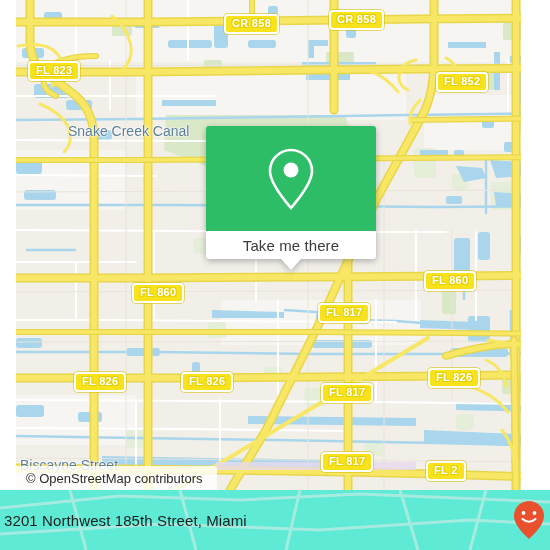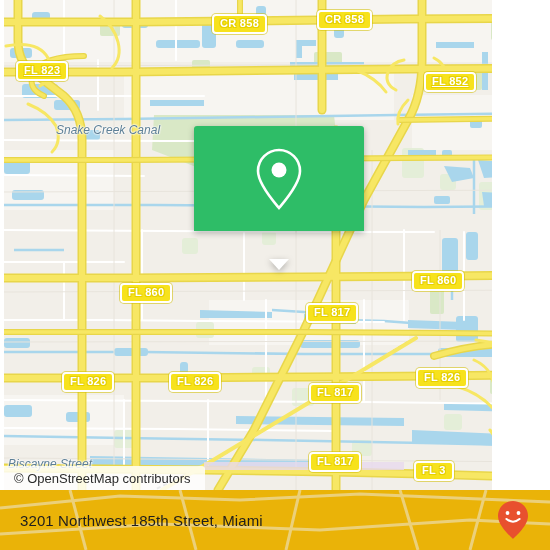--- a/index.html
+++ b/index.html
@@ -17,25 +17,26 @@
   #app {
     position: relative;
     width: 550px;
     height: 550px;
     overflow: hidden;
   }
 
   
   #map {
     position: absolute;
-    left: 4px; top: 0;
+    left: 16px; top: 0;
     width: 488px;
     height: 490px;
     background: #f2efe9;
     overflow: hidden;
+    padding-left: 17px;
   }
   #map-svg { position:absolute; left:0; top:0; display:block; }
 
   
   .shield {
     position: absolute;
     background: #f7e21c;
     border: 2px solid #ffffff;
     border-radius: 4px;
     color: #ffffff;
@@ -49,22 +50,21 @@
       -1px -1px 0 #e6d000, 1px -1px 0 #e6d000,
       -1px  1px 0 #e6d000, 1px  1px 0 #e6d000;
     box-shadow: 0 0 0 1px rgba(210,190,0,.55);
     box-sizing: border-box;
   }
 
   
   .water-label {
     position: absolute;
     color: #5d7f96;
-    font-size: 12px;
-    font-style: italic;
+    font-size: 14px;
     white-space: nowrap;
     text-shadow: 0 0 2px #fff, 0 0 2px #fff, 0 0 2px #fff;
   }
 
   
   #popup {
     position: absolute;
     left: 190px;
     top: 126px;
     width: 170px;
@@ -117,25 +117,25 @@
     font-size: 13px;
     color: #2b2b2b;
     white-space: nowrap;
   }
 
   
   #footer {
     position: absolute;
     left: 0; top: 490px;
     width: 550px; height: 60px;
-    background: #eab308;
+    background: #5eead4;
     display: flex;
     align-items: center;
     justify-content: space-between;
-    padding: 0 20px;
+    padding: 0 4px;
     box-sizing: border-box;
     overflow: hidden;
   }
   #footer-watermark {
     position: absolute;
     left: 0; top: 0; width: 550px; height: 60px;
     opacity: .5;
     pointer-events: none;
   }
   #footer-address {
@@ -419,48 +419,51 @@
       </g>
       <path class="rd" stroke-width="4" d="M412 338 L306 402 L206 462 L158 490"></path>
 
       <rect x="200" y="462" width="200" height="8" fill="#e7d9ee" opacity=".8"></rect>
     </svg>
 
     <div id="shield-layer">
         <div class="shield" style="left: 208px; top: 14px;">CR 858</div>
         <div class="shield" style="left: 313px; top: 10px;">CR 858</div>
         <div class="shield" style="left: 12px; top: 61px; text-decoration: underline;">FL 823</div>
-        <div class="shield" style="left: 420px; top: 72px; text-decoration: underline;">FL 852</div>
+        <div class="shield" style="left: 420px; top: 72px;">FL 852</div>
         <div class="shield" style="left: 532px; top: 33px;">US</div>
         <div class="shield" style="left: 532px; top: 119px;">US</div>
         <div class="shield" style="left: 532px; top: 190px;">US</div>
         <div class="shield" style="left: 116px; top: 283px;">FL 860</div>
         <div class="shield" style="left: 408px; top: 271px;">FL 860</div>
         <div class="shield" style="left: 528px; top: 271px;">FL</div>
         <div class="shield" style="left: 302px; top: 303px;">FL 817</div>
         <div class="shield" style="left: 58px; top: 372px;">FL 826</div>
         <div class="shield" style="left: 165px; top: 372px;">FL 826</div>
         <div class="shield" style="left: 305px; top: 383px;">FL 817</div>
         <div class="shield" style="left: 412px; top: 368px;">FL 826</div>
         <div class="shield" style="left: 530px; top: 374px;">I 95</div>
         <div class="shield" style="left: 305px; top: 452px;">FL 817</div>
-        <div class="shield" style="left: 410px; top: 461px;">FL 3</div>
+        <div class="shield" style="left: 410px; top: 461px;">FL 2</div>
       </div>
 
     <div id="water-label-layer">
         <div class="water-label" style="left: 52px; top: 123px;">Snake Creek Canal</div>
         <div class="water-label" style="left: 4px; top: 457px;">Biscayne Street</div>
       </div>
 
     <div id="popup">
       <div id="popup-head">
         <svg width="54" height="66" viewBox="0 0 54 66">
           <path d="M27 4 C15.4 4 6 13.4 6 25 C6 38 22 56 27 62 C32 56 48 38 48 25 C48 13.4 38.6 4 27 4 Z" fill="none" stroke="#ffffff" stroke-width="2.6"></path>
           <circle cx="27" cy="24" r="7.5" fill="#ffffff"></circle>
         </svg>
+      </div>
+      <div id="popup-foot">
+        <span>Take me there</span>
       </div>
       <div id="popup-tail"></div>
     </div>
 
     <div id="attrib">
       <span>© OpenStreetMap contributors</span>
     </div>
   </div>
 
   <div id="footer">

